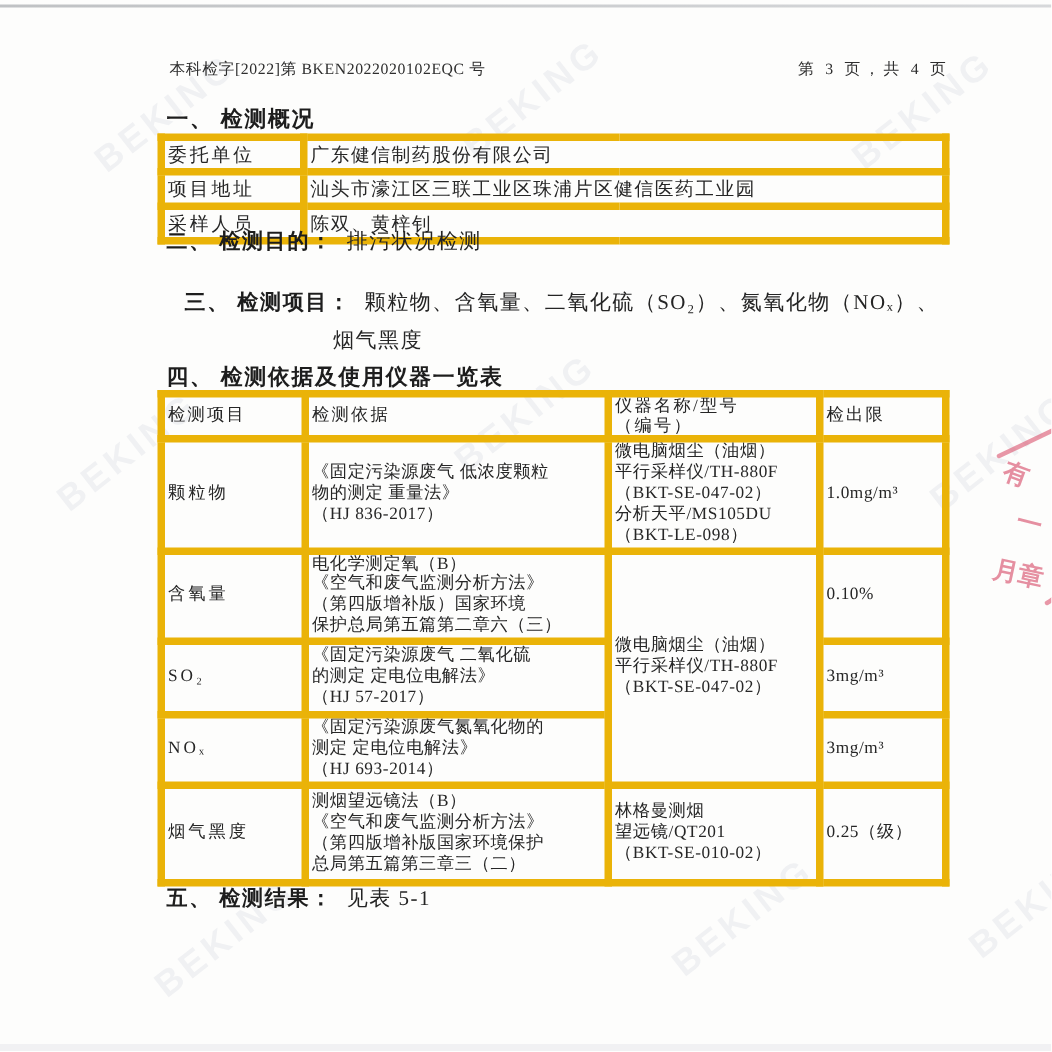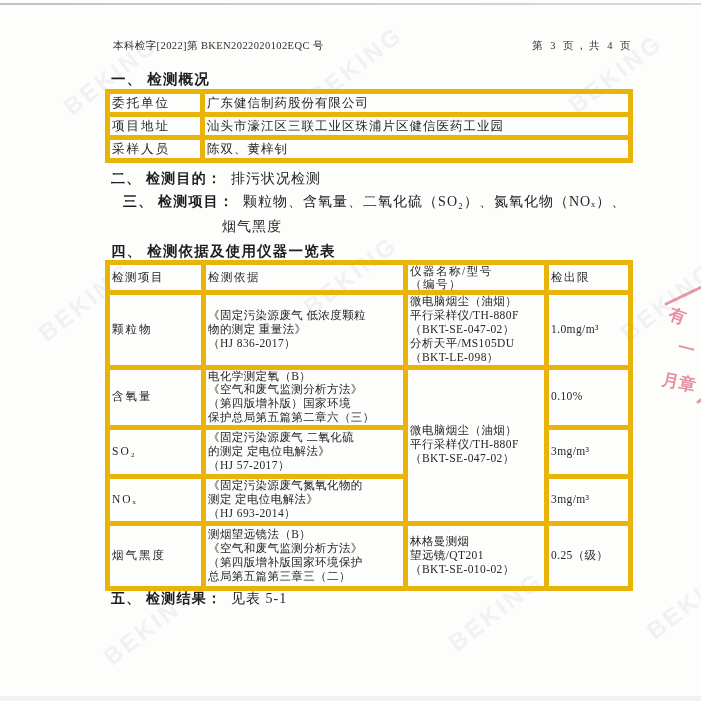--- a/index.html
+++ b/index.html
@@ -25,21 +25,21 @@
     font-size:10.5px; color:#2e2e2e; }
   .doc-header .left { letter-spacing:.4px; }
   .doc-header .right { letter-spacing:2.5px; }
 
   
   .s-title { position:absolute; font-weight:bold; font-size:14.5px; letter-spacing:1.2px; color:#1d1d1d; }
   .s-line  { position:absolute; font-size:14px; white-space:nowrap; }
   .s-line .lbl { font-weight:bold; letter-spacing:1.2px; color:#1d1d1d; }
   .s-line .val { margin-left:9px; letter-spacing:1px; color:#242424; }
   #sec1-title { top:70px;  left:111px; }
-  #sec2-line  { top:170px; left:111px; }
+  #sec2-line  { top:152px; left:111px; }
   #sec3-line  { top:193px; left:111px;margin-left:12px; }
   #sec3-cont  { top:218px; left:222px; letter-spacing:1px; }
   #sec4-title { top:242px; left:111px; }
   #sec5-line  { top:590px; left:111px; }
 
   
   table { border-collapse:collapse; table-layout:fixed; position:absolute; background:transparent; }
   td { border:5px solid #eab308; padding:0 2px; vertical-align:middle; overflow:hidden; }
 
   #t1 { top:89px; left:105px; width:523px; font-size:12.5px; }

